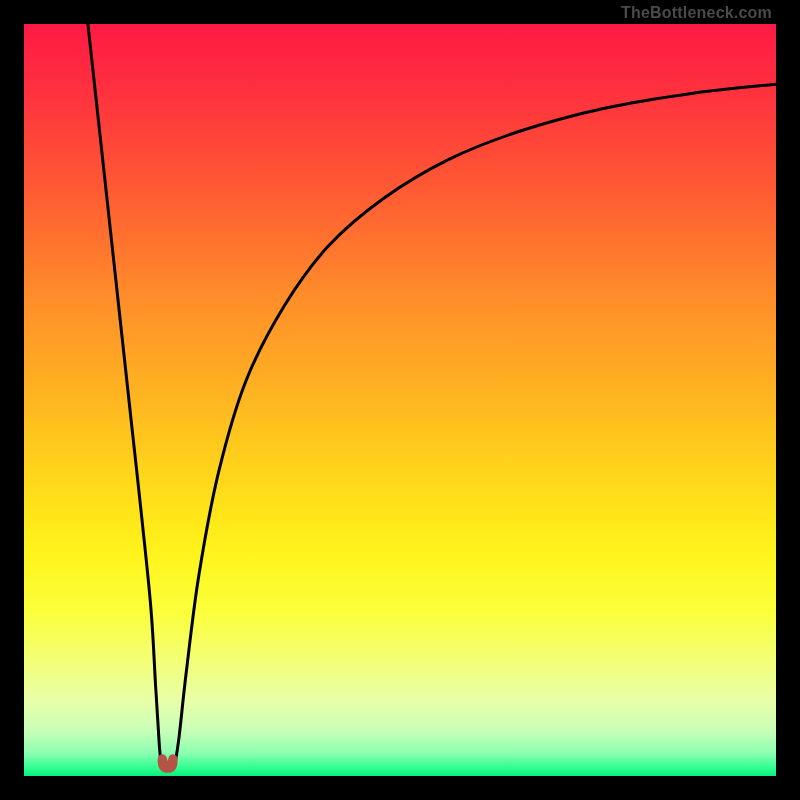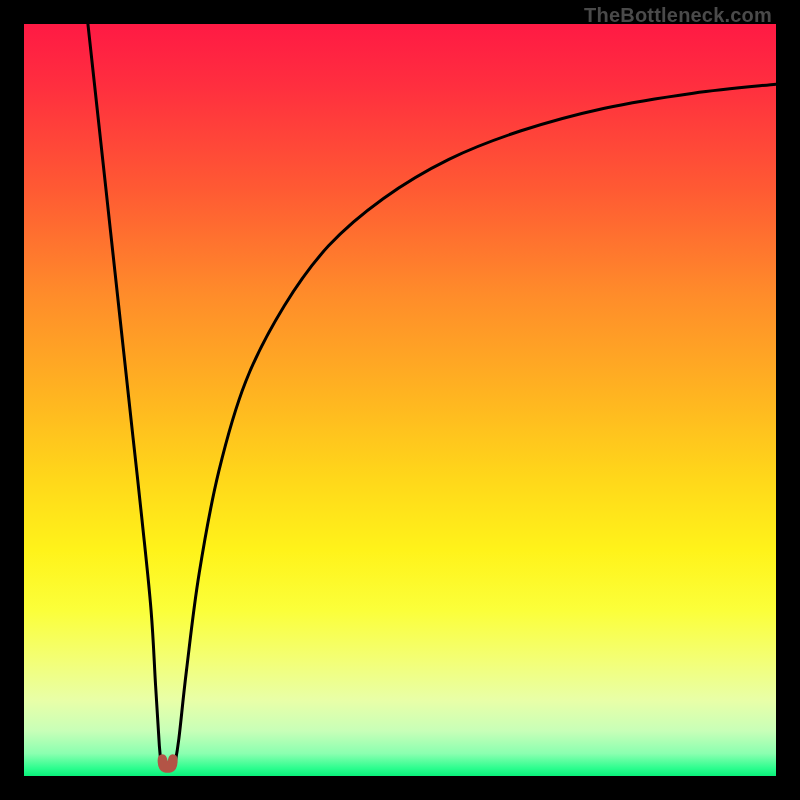--- a/index.html
+++ b/index.html
@@ -38,21 +38,21 @@
       #8bffb0 97%,
       #2bfd8e 99%,
       #0af07a 100%
     );
   }
   .watermark {
     position: absolute;
     right: 28px;
     top: 4px;
     color: #4a4a4a;
-    font-size: 20px;
+    font-size: 16px;
     font-weight: 600;
     letter-spacing: 0.2px;
     user-select: none;
   }
   svg.curves {
     position: absolute;
     inset: 0;
   }
   .curve {
     fill: none;

